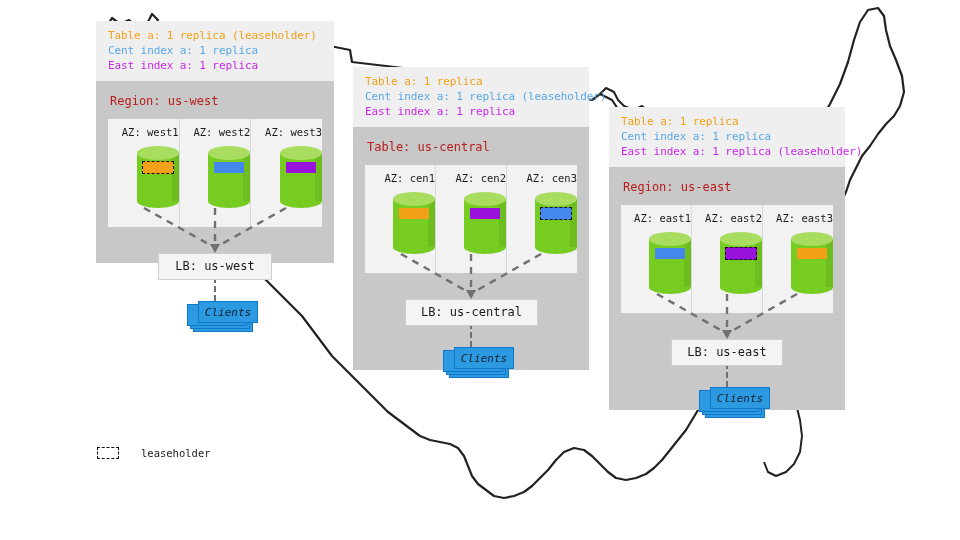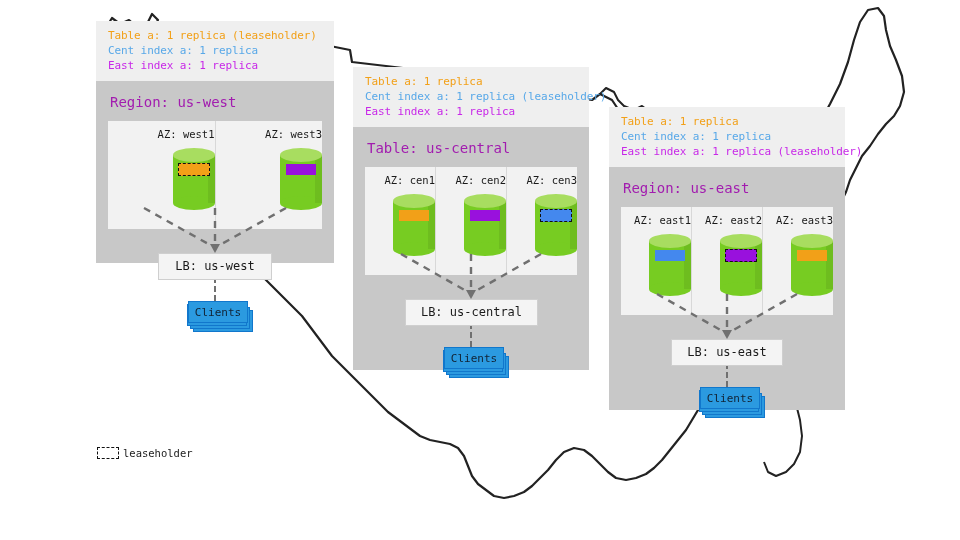--- a/index.html
+++ b/index.html
@@ -37,22 +37,22 @@
   .hdr-line {
     font-size: 11px;
     white-space: nowrap;
     letter-spacing: -0.1px;
   }
   .hdr-table { color: #f2a018; }
   .hdr-cent  { color: #58a8e8; }
   .hdr-east  { color: #c828e8; }
 
   .region-title {
-    font-size: 14px;
-    color: #a21caf;
+    font-size: 12px;
+    color: #b91c1c;
     padding: 13px 0 11px 14px;
     white-space: nowrap;
   }
 
   .az-strip {
     background: #f2f2f2;
     margin: 0 12px;
     display: flex;
     box-sizing: border-box;
   }
@@ -149,47 +149,48 @@
     z-index: 4;
   }
   .clients-stack3, .clients-stack2, .clients-stack1 {
     position: absolute;
     border: 1.4px solid #1177cc;
     background: #2b9ae0;
     box-sizing: border-box;
   }
   .clients-front {
     position: absolute;
-    left: 4px; top: 0;
+    left: 14px; top: 0;
     border: 1.4px solid #1177cc;
     background: #2b9ae0;
     box-sizing: border-box;
     display: flex;
     align-items: center;
     justify-content: center;
     font-size: 11px;
     color: #112233;
     white-space: nowrap;
+    font-style: italic;
   }
 
   .vline {
     position: absolute;
     border-left: 2px dashed #707070;
     z-index: 3;
   }
 
   
   #legend {
     position: absolute;
     left: 97px;
     top: 447px;
     z-index: 5;
     display: flex;
     align-items: center;
-    gap: 4px;
+    gap: 22px;
   }
   #legend-swatch {
     width: 22px;
     height: 12px;
     border: 1.6px dashed #111111;
     box-sizing: border-box;
     background: transparent;
   }
   #legend-text {
     font-size: 10.5px;
@@ -253,20 +254,30 @@
       <div class="az-label">AZ: west1</div>
       <div class="cyl">
         <div class="cyl-body"></div>
         <div class="cyl-bottom"></div>
         <div class="cyl-shade"></div>
         <div class="cyl-top"></div>
         <div class="cyl-bar lease" style="background:#f2a018;"></div>
       </div>
     </div>
     <div class="az-cell">
+      <div class="az-label">AZ: west2</div>
+      <div class="cyl">
+        <div class="cyl-body"></div>
+        <div class="cyl-bottom"></div>
+        <div class="cyl-shade"></div>
+        <div class="cyl-top"></div>
+        <div class="cyl-bar" style="background:#4488ee;"></div>
+      </div>
+    </div>
+    <div class="az-cell">
       <div class="az-label">AZ: west3</div>
       <div class="cyl">
         <div class="cyl-body"></div>
         <div class="cyl-bottom"></div>
         <div class="cyl-shade"></div>
         <div class="cyl-top"></div>
         <div class="cyl-bar" style="background:#9911dd;"></div>
       </div>
     </div>
   </div>

